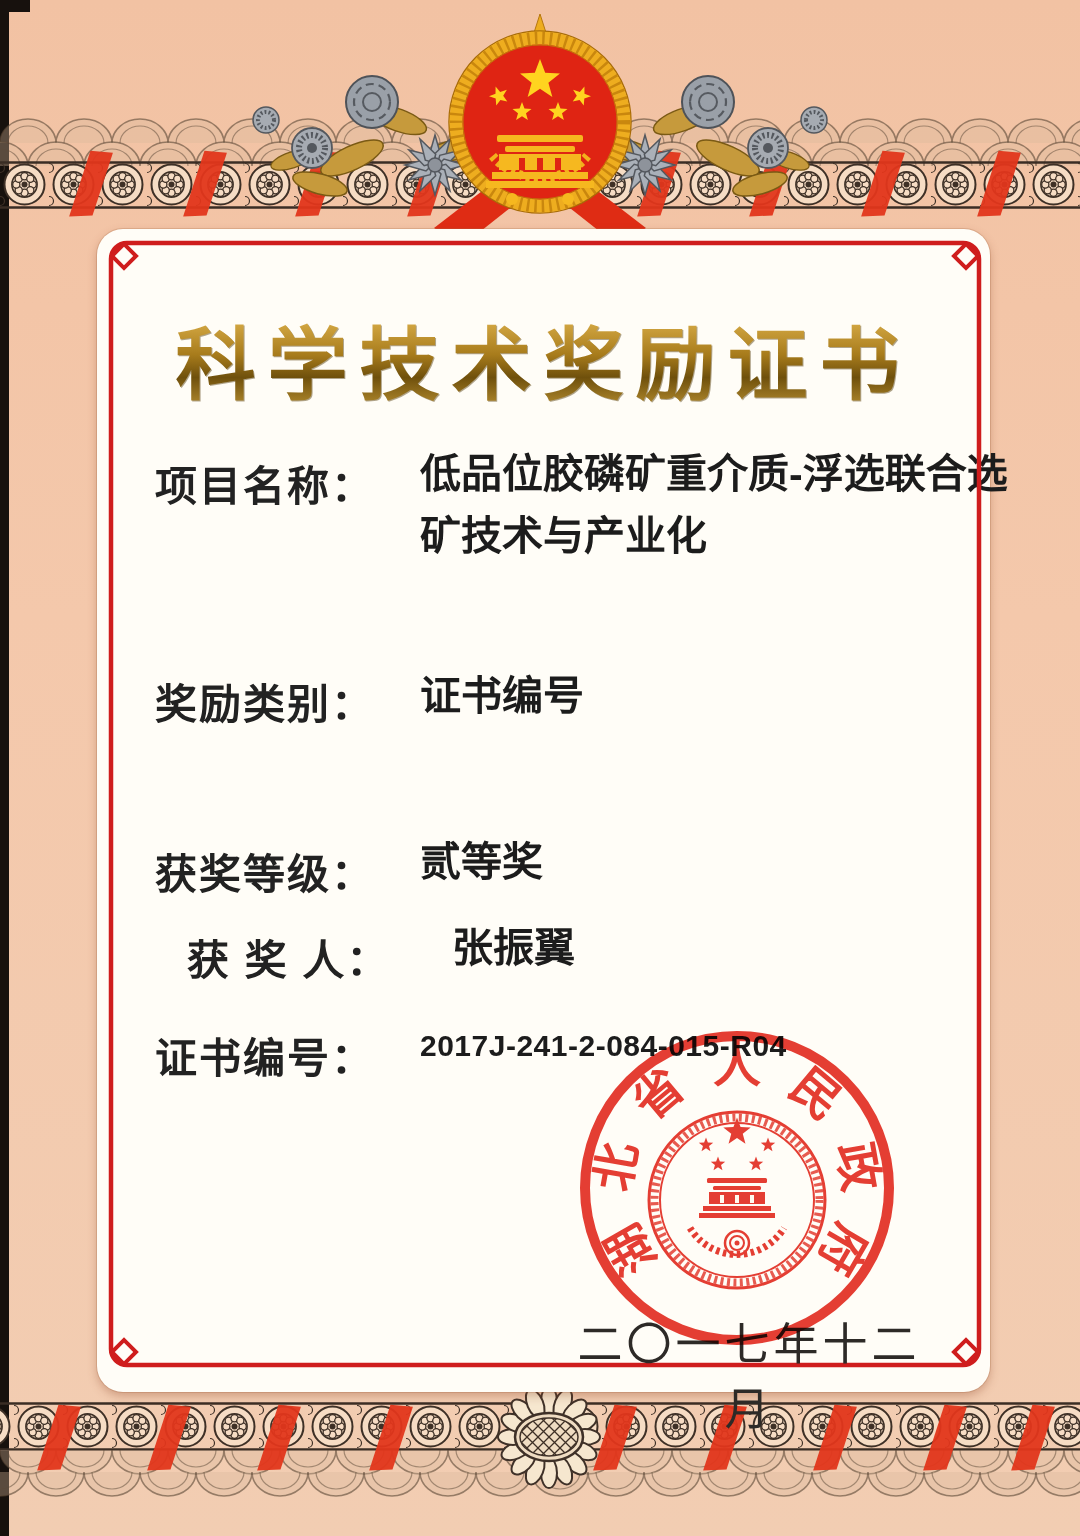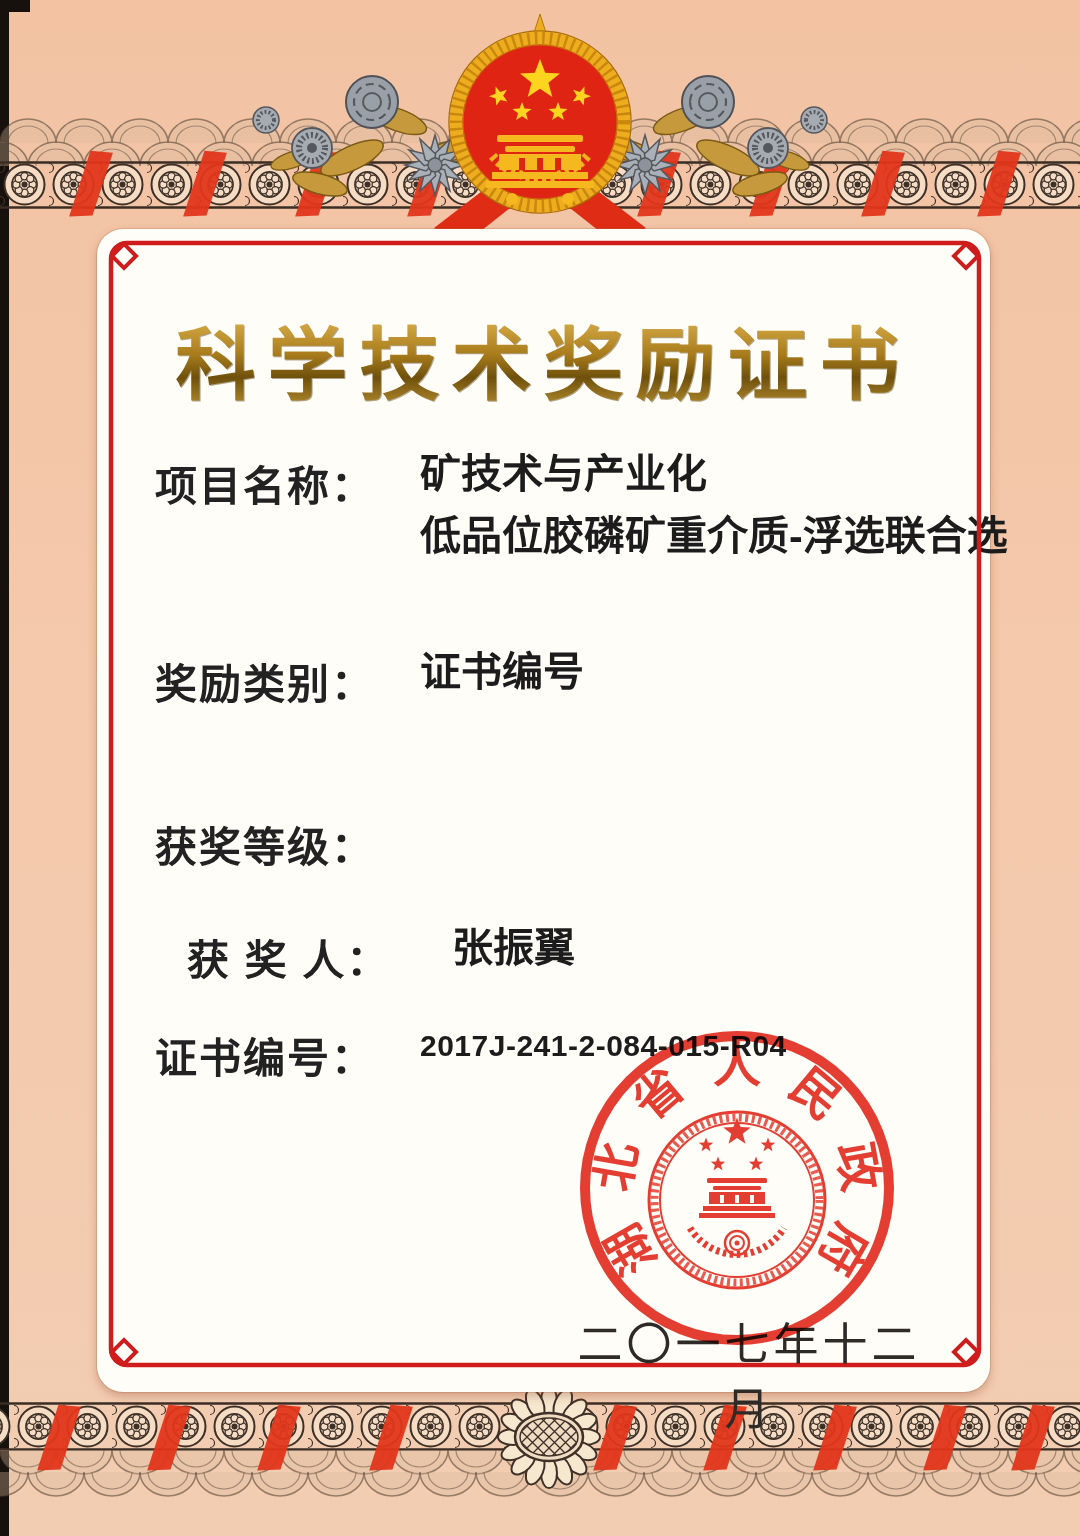--- a/index.html
+++ b/index.html
@@ -23,21 +23,21 @@
     font-size:80px;font-weight:700;letter-spacing:12px;line-height:1.2;
     background:linear-gradient(180deg,#d9ad48 0%,#a87c1c 38%,#6f500c 62%,#c29836 100%);
     -webkit-background-clip:text;background-clip:text;color:transparent;
     filter:drop-shadow(1px 1px 0 rgba(80,55,5,.45));
   }
   .row{position:absolute;left:155px;display:flex;align-items:flex-start;}
   .lbl{width:265px;flex:0 0 265px;font-size:42px;font-weight:700;color:#222;letter-spacing:2px;white-space:nowrap;}
   .val{font-size:41px;font-weight:600;color:#1c1c1c;line-height:62px;margin-top:-9px;}
   .val .ln{white-space:nowrap;}
   .val.num{font-size:30px;font-weight:600;letter-spacing:.5px;margin-top:-4px;line-height:52px;}
-  .row1{top:452px;} .row2{top:650px;} .row3{top:813px;} .row4{top:926px;margin-left:32px;} .row5{top:1024px;}
+  .row1{top:452px;} .row2{top:670px;align-items:center;} .row3{top:840px;} .row4{top:926px;margin-left:32px;} .row5{top:1024px;}
   .date{
     position:absolute;left:568px;top:1308px;width:362px;text-align:center;
     font-size:45px;font-weight:500;color:#2d2a27;letter-spacing:4px;
     font-family:"Liberation Serif","DejaVu Serif",serif;z-index:6;
   }
   #sealsvg{left:550px;top:1000px;z-index:7;mix-blend-mode:multiply;opacity:.95;}
 </style>
 </head>
 <body>
 
@@ -221,34 +221,37 @@
       <rect x="-8.5" y="-8.5" width="17" height="17" transform="translate(124,1352) rotate(45)"></rect>
       <rect x="-8.5" y="-8.5" width="17" height="17" transform="translate(966,1352) rotate(45)"></rect>
     </g>
   </svg>
 
   <div class="title">科学技术奖励证书</div>
 
   <div class="row row1">
     <span class="lbl">项目名称：</span>
     <div class="val">
+      <div class="ln">低品位胶磷矿重介质-浮选联合选</div>
       <div class="ln">矿技术与产业化</div>
-      <div class="ln">低品位胶磷矿重介质-浮选联合选</div>
     </div>
   </div>
 
   <div class="row row2">
     <span class="lbl">奖励类别：</span>
     <div class="val">
         <div class="ln">证书编号</div>
       </div>
   </div>
 
   <div class="row row3">
     <span class="lbl">获奖等级：</span>
+    <div class="val">
+        <div class="ln">贰等奖</div>
+      </div>
   </div>
 
   <div class="row row4">
     <span class="lbl">获 奖 人：</span>
     <div class="val">
         <div class="ln">张振翼</div>
       </div>
   </div>
 
   <div class="row row5">

